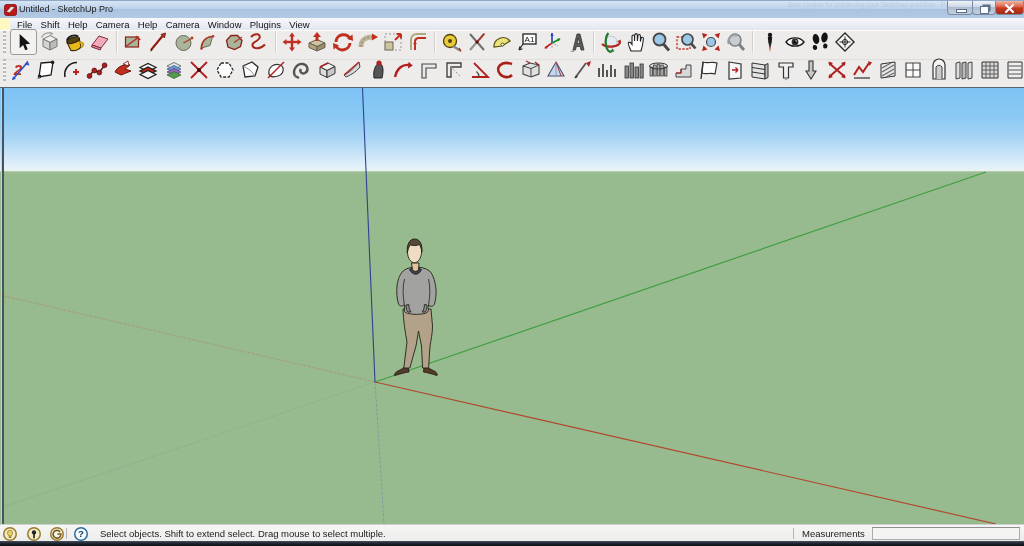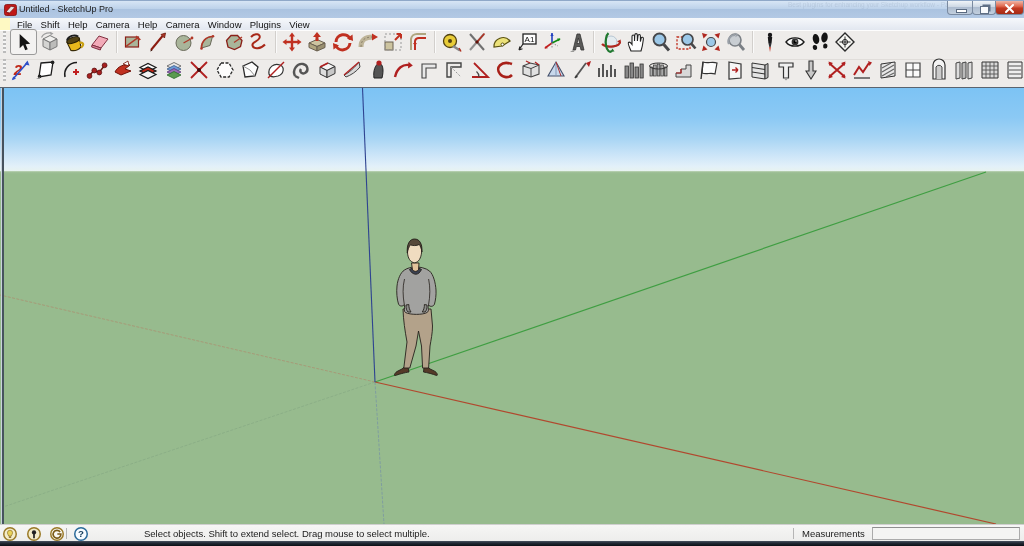--- a/index.html
+++ b/index.html
@@ -51,21 +51,21 @@
   background-size:100% 84px; background-repeat:no-repeat;
 }
 #ground { position:absolute; left:0; top:83px; width:1024px; height:353px; background:linear-gradient(#c6dac0 0, #a0c098 1px, #97bb8e 3px); }
 #vp-borderL { position:absolute; left:1px; top:88px; width:2.5px; height:436px; background:#46525e; border-left:1px solid #c8d2dc; }
 #axes { position:absolute; left:0; top:0; }
 
 
 #statusbar { position:absolute; left:0; top:524px; width:1024px; height:17px;
   background:linear-gradient(#f6f6f5, #ededec); border-top:1px solid #cfcfcf;
   font-size:9.5px; color:#1a1a1a; }
-#st-text { position:absolute; left:100px; top:3px;margin-left:44px; }
+#st-text { position:absolute; left:100px; top:3px; }
 #st-sep1 { position:absolute; left:66px; top:3px; width:1px; height:11px; background:#b5b5b5; }
 #st-sep2 { position:absolute; left:793px; top:3px; width:1px; height:11px; background:#b5b5b5; }
 #st-meas { position:absolute; left:802px; top:3px; }
 #st-box { position:absolute; left:872px; top:2px; width:148px; height:13px; background:#f4f4f3;
   border:1px solid #ababab; border-top-color:#8f8f8f; }
 .stico { position:absolute; top:2px; width:14px; height:14px; }
 
 
 #bottom { position:absolute; left:0; top:541px; width:1024px; height:5px;
   background:linear-gradient(#4a5260 0%, #232a36 40%, #0b0e14 100%); }

